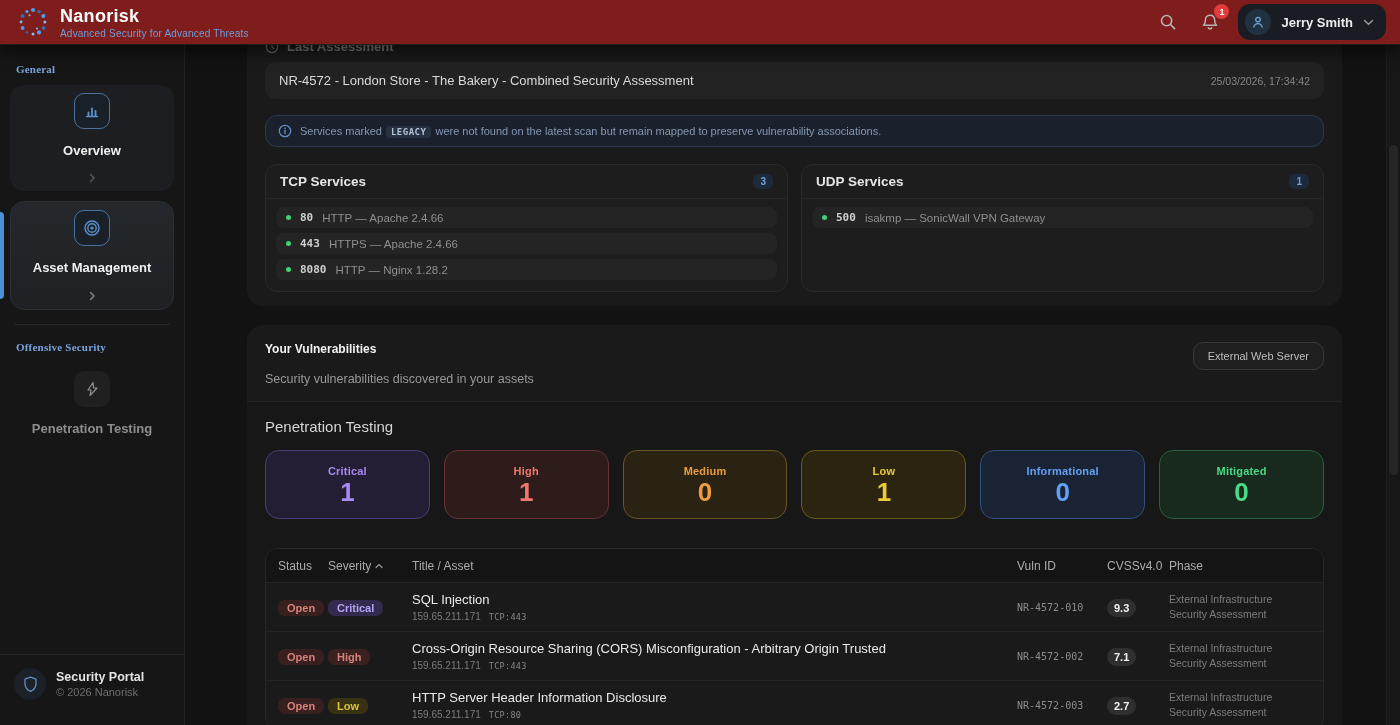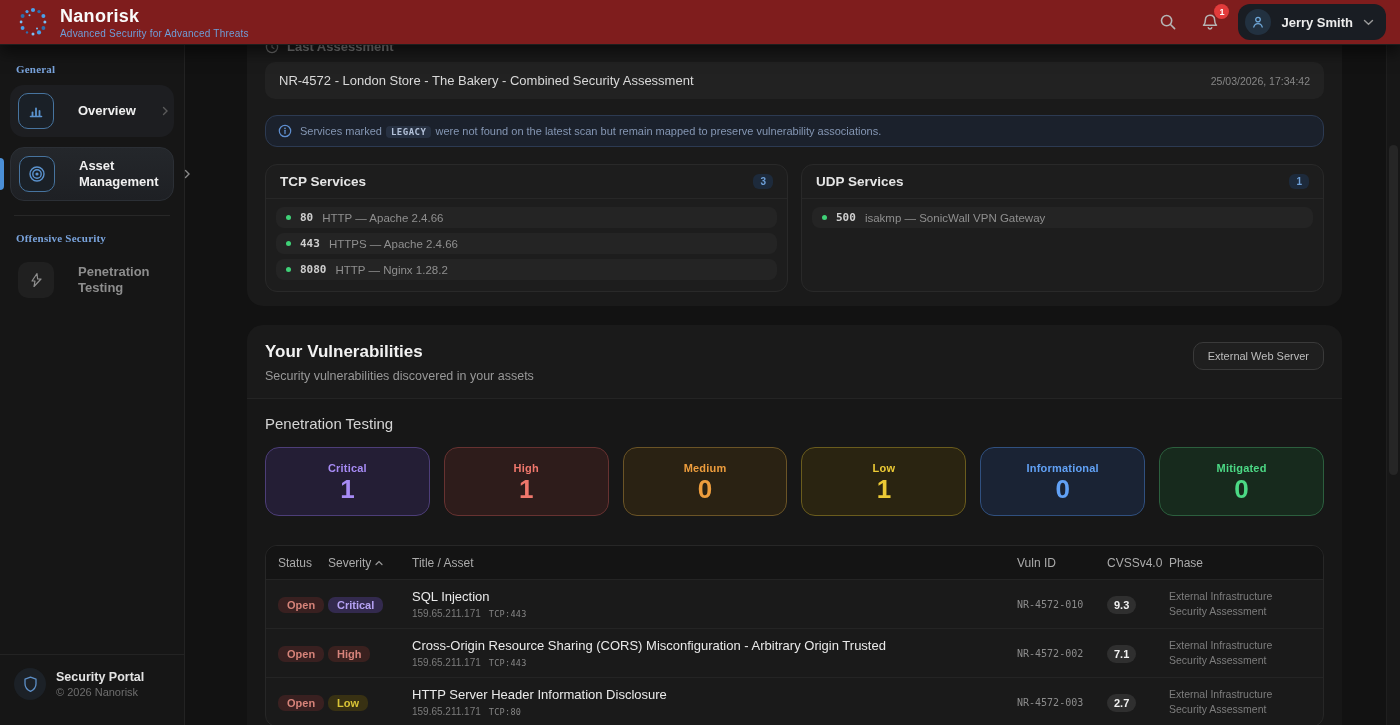--- a/index.html
+++ b/index.html
@@ -20,21 +20,21 @@
     background:#e23b3b; color:#fff; font-size:9px; font-weight:700; display:flex; align-items:center; justify-content:center; }
   .user-chip{ display:flex; align-items:center; gap:10px; background:#191d23; border-radius:12px;
     padding:5px 12px 5px 7px; height:36px; cursor:pointer; }
   .avatar{ width:26px; height:26px; border-radius:50%; background:#223140; display:flex; align-items:center; justify-content:center; }
   .user-name{ font-size:13px; font-weight:600; color:#ececec; }
 
   
   .sidebar{ position:fixed; left:0; top:45px; bottom:0; width:185px; background:#161616;
     border-right:1px solid #232323; z-index:50; padding:18px 10px 0; }
   .side-label{ font-size:11px; font-weight:700; color:#79a3dc; margin:0 0 10px 6px; letter-spacing:.2px;font-family:Liberation Serif, serif; }
-  .side-item{ display:flex; align-items:center; gap:24px; padding:8px; border-radius:14px; cursor:pointer; margin-bottom:10px; position:relative; }
+  .side-item{ display:flex; align-items:center; gap:14px; padding:8px; border-radius:14px; cursor:pointer; margin-bottom:10px; position:relative;flex-direction:column; }
   .side-item.card{ background:#1d1e21; }
   .side-item.active{ background:linear-gradient(180deg,#24272b,#1e2024); border:1px solid #2b2f35; }
   .active-bar{ position:absolute; left:-11px; top:10px; bottom:10px; width:4px; border-radius:0 4px 4px 0; background:#4b8fd6; }
   .side-icon-box{ width:36px; height:36px; min-width:36px; border-radius:10px; display:flex; align-items:center; justify-content:center; }
   .side-icon-box.outlined{ border:1.5px solid #47749f; background:#1a2027; }
   .side-icon-box.plain{ background:#202020; }
   .side-item-label{ font-size:13px; font-weight:600; color:#f0f0f0; line-height:1.25; flex:1; }
   .side-item .dim{ color:#8d8d8d; }
   .side-divider{ height:1px; background:#272727; margin:14px 4px 16px; }
   .side-footer{ position:absolute; bottom:12px; left:0; right:0; border-top:1px solid #232323; padding:13px 14px; display:flex; gap:10px; align-items:center; }
@@ -65,22 +65,22 @@
   .count-badge{ font-size:10px; font-weight:700; color:#6ea0d8; background:#1d2a3b; border-radius:6px; padding:2px 7px; }
   .service-body{ padding:8px 10px 6px; min-height:86px; }
   .service-line{ background:#242424; border-radius:8px; padding:4px 10px; margin-bottom:5px; display:flex; align-items:center; gap:9px; }
   .svc-dot{ width:5px; height:5px; border-radius:50%; background:#3fd177; }
   .svc-port{ font-family:"DejaVu Sans Mono", monospace; font-size:11px; font-weight:700; color:#cfcfcf; }
   .svc-desc{ font-size:11.5px; color:#8f8f8f; }
 
   
   .panel-vulns{ margin-top:19px; overflow:hidden; }
   .vulns-head{ padding:17px 18px 15px; display:flex; align-items:flex-start; justify-content:space-between; }
-  .vulns-title{ font-size:17px; font-weight:700; color:#f2f2f2; }
-  .vulns-sub{ font-size:12.5px; color:#989898; margin-top:7px; }
+  .vulns-title{ font-size:12px; font-weight:700; color:#f2f2f2; }
+  .vulns-sub{ font-size:12.5px; color:#989898; margin-top:16px; }
   .pill-btn{ background:#1f1f1f; border:1px solid #3a3a3a; border-radius:10px; padding:7px 14px;
     font-size:11px; color:#bdbdbd; cursor:pointer; white-space:nowrap; }
   .vulns-body{ background:#171717; border-top:1px solid #242424; padding:16px 18px 18px; }
   .pt-heading{ font-size:15px; color:#d4d4d4; font-weight:500; }
   .sev-cards{ display:flex; gap:14px; margin-top:15px; }
   .sev-card{ flex:1; height:69px; border-radius:14px; background:var(--bg); border:1px solid var(--bd); color:var(--fg);
     display:flex; flex-direction:column; align-items:center; justify-content:center; gap:2px; }
   .sev-card-label{ font-size:11px; font-weight:700; letter-spacing:.2px; }
   .sev-card-value{ font-size:26px; font-weight:700; line-height:1; }
 

